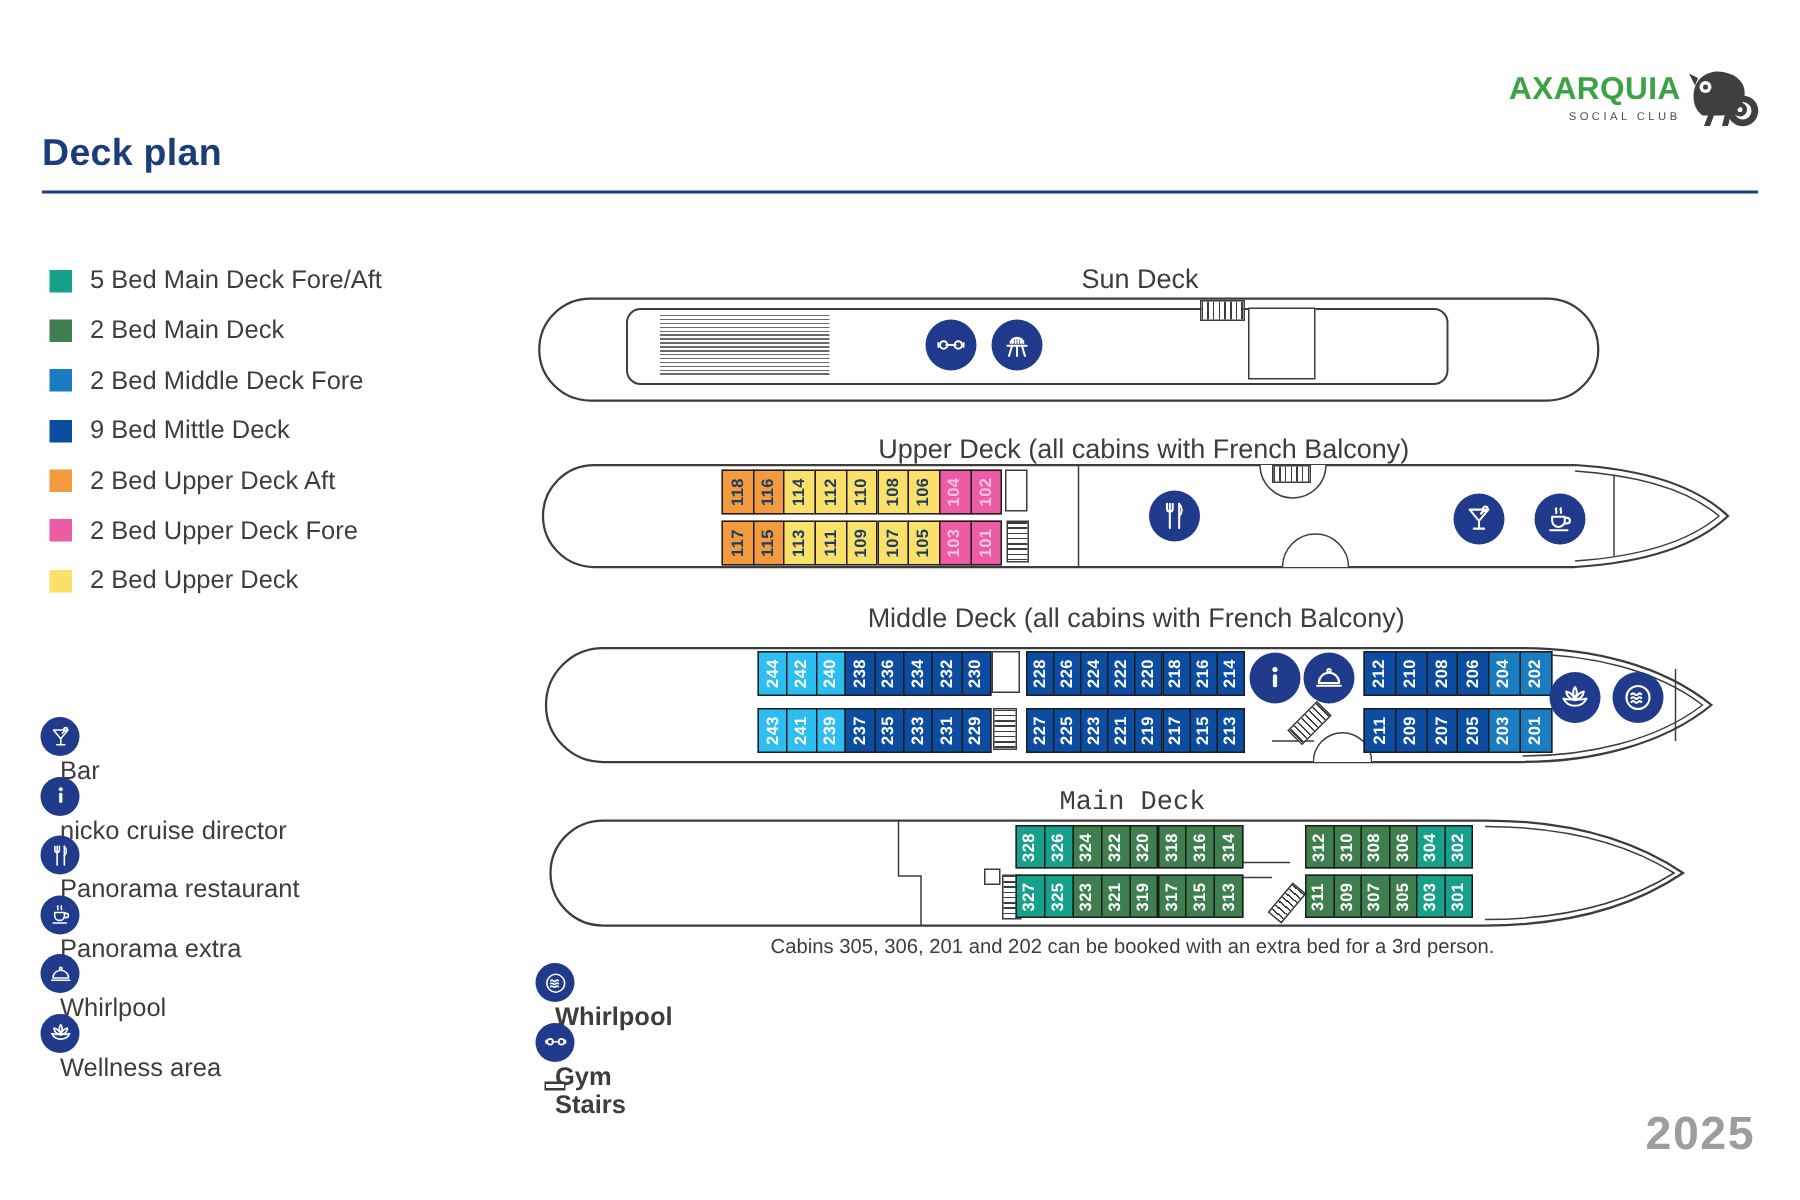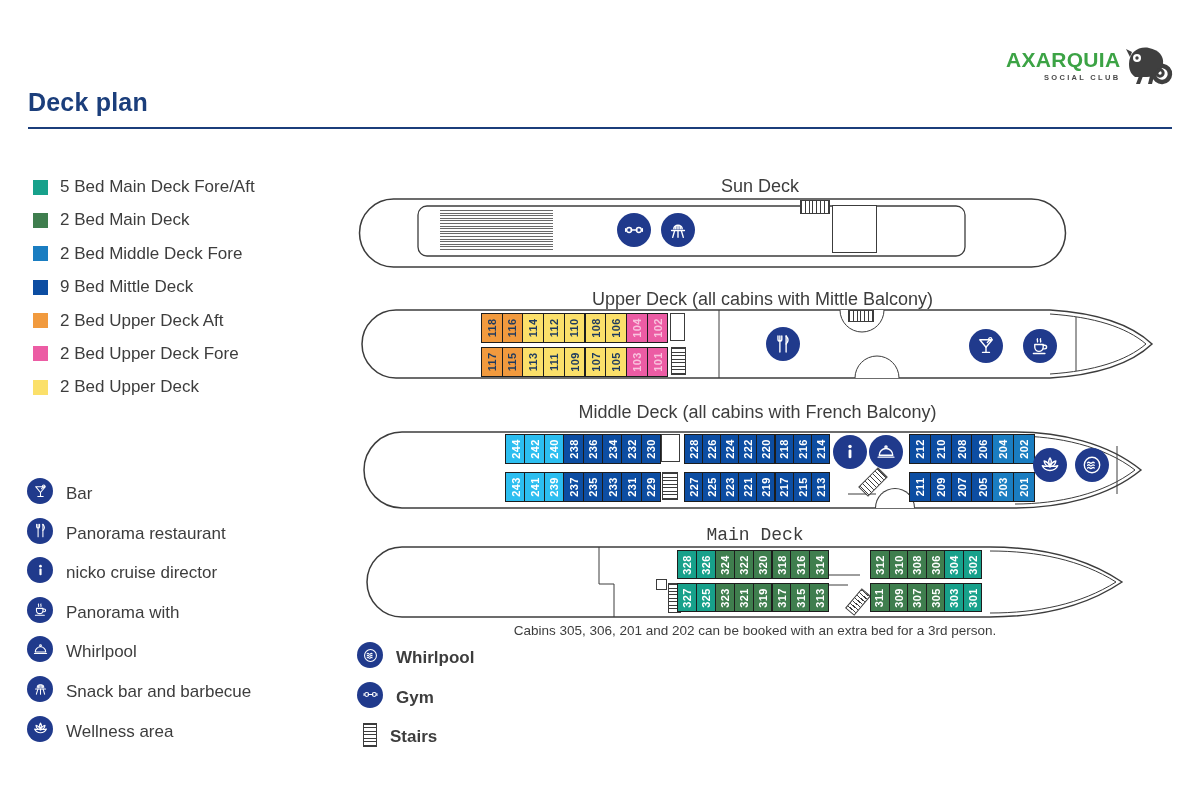--- a/index.html
+++ b/index.html
@@ -4,29 +4,29 @@
 <style>
   html,body{margin:0;padding:0;background:#fff;}
   #page{position:relative;width:1200px;height:800px;background:#fff;overflow:hidden;
         font-family:"Liberation Sans",sans-serif;color:#3d3d3d;}
   
   #page-title{position:absolute;left:28px;top:88px;font-size:25px;font-weight:700;color:#1B3E7B;letter-spacing:.2px;}
   #title-rule{position:absolute;left:28px;top:127px;width:1144px;height:2px;background:#1B3E7B;}
   #logo{position:absolute;left:1006px;top:40px;display:flex;align-items:flex-start;}
   #logo .txt{display:flex;flex-direction:column;align-items:flex-end;margin-top:8px;}
   #logo .brand{font-size:21px;font-weight:800;color:#3CA345;letter-spacing:.3px;}
-  #logo .sub{font-size:7.5px;font-weight:700;color:#4a4a4a;letter-spacing:2.3px;margin-top:1px;}
+  #logo .sub{font-size:7.5px;font-weight:400;color:#4a4a4a;letter-spacing:2.3px;margin-top:1px;}
   
   #cabin-legend{position:absolute;left:33px;top:176px;}
   .leg-row{display:flex;align-items:center;height:22px;margin-bottom:11.4px;}
   .leg-swatch{width:15px;height:15px;margin-right:12px;flex:none;}
   .leg-label{font-size:17px;color:#3d3d3d;white-space:nowrap;}
   #facility-legend{position:absolute;left:27px;top:478px;}
   #facility-legend-2{position:absolute;left:357px;top:642px;font-weight:bold;}
-  .fac-row{display:flex;align-items:flex-end;height:26px;margin-bottom:13.6px;}
+  .fac-row{display:flex;align-items:flex-start;height:26px;margin-bottom:13.6px;flex-direction:column;}
   .fac-row .lbl{font-size:17px;margin-left:13px;white-space:nowrap;}
   .picon{border-radius:50%;background:#203A8C;display:flex;align-items:center;justify-content:center;flex:none;}
   
   .deck{position:absolute;}
   .deck svg.hull{position:absolute;left:0;top:0;overflow:visible;}
   .deck-title{position:absolute;font-size:18px;color:#3d3d3d;text-align:center;white-space:nowrap;}
   .cabin{position:absolute;box-sizing:border-box;border:1px solid #1d1d1d;display:flex;align-items:center;justify-content:center;overflow:hidden;}
   .cabin span{transform:rotate(-90deg);font-size:11px;font-weight:700;letter-spacing:.3px;white-space:nowrap;}
   .box{position:absolute;box-sizing:border-box;background:#fff;border:1px solid #3c3c3c;}
   .hatchH{position:absolute;box-sizing:border-box;border:1px solid #3c3c3c;
@@ -105,68 +105,57 @@
             <path d="M12 13.4V19M8.2 19h7.6"></path>
             <circle cx="16.6" cy="4.6" r="1.7"></circle>
             <path d="M15 6.4l-1.6 1.8"></path>
           </svg>
         </div>
         <span class="lbl">Bar</span>
       </div>
       <div class="fac-row">
         <div class="picon" style="height: 26px; width: 26px;">
           <svg width="17" height="17" viewBox="0 0 24 24" fill="none" stroke="#fff" stroke-width="1.5" stroke-linecap="round" stroke-linejoin="round">
+            <circle cx="12" cy="5.9" r="1.9" fill="#fff" stroke="none"></circle>
+            <rect x="10.45" y="9.2" width="3.1" height="9.6" rx="1.4" fill="#fff" stroke="none"></rect>
+          </svg>
+        </div>
+        <span class="lbl">nicko cruise director</span>
+      </div>
+      <div class="fac-row">
+        <div class="picon" style="height: 26px; width: 26px;">
+          <svg width="17" height="17" viewBox="0 0 24 24" fill="none" stroke="#fff" stroke-width="1.5" stroke-linecap="round" stroke-linejoin="round">
             <path d="M8.6 3.2v5M6.5 3.2v3.6a2.1 2.1 0 0 0 4.2 0V3.2"></path>
             <path d="M8.6 9.5V20.8"></path>
             <path d="M15.4 3.2v17.6"></path>
             <path d="M15.4 3.2c2.5 2.7 2.5 6.2 0 8.8"></path>
           </svg>
         </div>
         <span class="lbl">Panorama restaurant</span>
       </div>
       <div class="fac-row">
         <div class="picon" style="height: 26px; width: 26px;">
           <svg width="17" height="17" viewBox="0 0 24 24" fill="none" stroke="#fff" stroke-width="1.5" stroke-linecap="round" stroke-linejoin="round">
-            <circle cx="12" cy="5.9" r="1.9" fill="#fff" stroke="none"></circle>
-            <rect x="10.45" y="9.2" width="3.1" height="9.6" rx="1.4" fill="#fff" stroke="none"></rect>
-          </svg>
-        </div>
-        <span class="lbl">nicko cruise director</span>
-      </div>
-      <div class="fac-row">
-        <div class="picon" style="height: 26px; width: 26px;">
-          <svg width="17" height="17" viewBox="0 0 24 24" fill="none" stroke="#fff" stroke-width="1.5" stroke-linecap="round" stroke-linejoin="round">
             <path d="M6.3 10.4h9.2v3a4.6 4.6 0 0 1-4.6 4.4 4.6 4.6 0 0 1-4.6-4.4z"></path>
             <path d="M15.5 11.2h1.7a2 2 0 0 1 0 4h-1.9"></path>
             <path d="M4.8 20.2h12.6"></path>
             <path d="M9.2 4.2c-.9 1.3.9 2 0 3.4M12.6 4.2c-.9 1.3.9 2 0 3.4"></path>
           </svg>
         </div>
-        <span class="lbl">Panorama with</span>
+        <span class="lbl">Panorama extra</span>
       </div>
       <div class="fac-row">
         <div class="picon" style="height: 26px; width: 26px;">
           <svg width="17" height="17" viewBox="0 0 24 24" fill="none" stroke="#fff" stroke-width="1.5" stroke-linecap="round" stroke-linejoin="round">
             <path d="M4.6 15.6a7.4 7.4 0 0 1 14.8 0z"></path>
             <circle cx="12" cy="6.6" r="1.2"></circle>
             <path d="M3.4 17.6h17.2"></path>
           </svg>
         </div>
         <span class="lbl">Whirlpool</span>
-      </div>
-      <div class="fac-row">
-        <div class="picon" style="height: 26px; width: 26px;">
-          <svg width="17" height="17" viewBox="0 0 24 24" fill="none" stroke="#fff" stroke-width="1.5" stroke-linecap="round" stroke-linejoin="round">
-            <path d="M7.4 10.6a4.6 3.8 0 0 1 9.2 0"></path>
-            <path d="M9 8v2.6M11 7.2v3.4M13 7.2v3.4M15 8v2.6"></path>
-            <path d="M5 12.6h14"></path>
-            <path d="M8.4 12.6 6.2 20M15.6 12.6l2.2 7.4M12 12.6V20"></path>
-          </svg>
-        </div>
-        <span class="lbl">Snack bar and barbecue</span>
       </div>
       <div class="fac-row">
         <div class="picon" style="height: 26px; width: 26px;">
           <svg width="17" height="17" viewBox="0 0 24 24" fill="none" stroke="#fff" stroke-width="1.5" stroke-linecap="round" stroke-linejoin="round">
             <path d="M12 4.4c-1.7 2.3-1.7 5.4 0 7.8 1.7-2.4 1.7-5.5 0-7.8z"></path>
             <path d="M5.6 7.6c.3 3 2.3 5.5 6.2 6.4-.7-3.3-2.9-5.6-6.2-6.4z"></path>
             <path d="M18.4 7.6c-.3 3-2.3 5.5-6.2 6.4.7-3.3 2.9-5.6 6.2-6.4z"></path>
             <path d="M3.6 12.8c1.7 3.6 4.9 5.2 8.4 5.2s6.7-1.6 8.4-5.2c-2.9.9-5.7.9-8.4.1-2.7.8-5.5.8-8.4-.1z"></path>
           </svg>
         </div>
@@ -196,21 +185,21 @@
         </div>
         <span class="lbl">Gym</span>
       </div>
       <div class="fac-row">
         <div class="hatchH" style="position: relative; width: 14px; height: 24px; margin-left: 6px;"></div>
         <span class="lbl">Stairs</span>
       </div>
     </div>
 
   <div class="deck-title" style="left:620px;top:176px;width:280px;">Sun Deck</div>
-  <div class="deck-title" style="left:510px;top:289px;width:505px;">Upper Deck (all cabins with Mittle Balcony)</div>
+  <div class="deck-title" style="left:510px;top:289px;width:505px;">Upper Deck (all cabins with French Balcony)</div>
   <div class="deck-title" style="left:500px;top:402px;width:515px;">Middle Deck (all cabins with French Balcony)</div>
   <div class="deck-title" style="left:615px;top:525px;width:280px;font-family:Liberation Mono, monospace;">Main Deck</div>
 
   <div class="deck" id="deck-sun" style="left:358px;top:197px;width:710px;height:72px;">
     <svg class="hull" width="710" height="72" viewBox="0 0 710 72">
       <rect x="1.5" y="2" width="706" height="68" rx="34" fill="#fff" stroke="#3c3c3c" stroke-width="1.5"></rect>
       <rect x="60" y="9" width="547" height="50" rx="9" fill="#fff" stroke="#3c3c3c" stroke-width="1.3"></rect>
     </svg>
     <div class="loungers" style="left:82px;top:13px;width:113px;height:40px;"></div>
     <div class="hatchV" style="left:442px;top:3px;width:30px;height:14px;"></div>
@@ -587,14 +576,15 @@
       </div>
       <div class="cabin" style="left: 584px; top: 40px; width: 19.5px; height: 29px; background: rgb(23, 161, 139);">
         <span style="color: rgb(255, 255, 255);">303</span>
       </div>
       <div class="cabin" style="left: 602.5px; top: 40px; width: 19.5px; height: 29px; background: rgb(23, 161, 139);">
         <span style="color: rgb(255, 255, 255);">301</span>
       </div>
     </div>
 
   <div id="note">Cabins 305, 306, 201 and 202 can be booked with an extra bed for a 3rd person.</div>
+  <div id="year">2025</div>
 
 </div>
 
 </body></html>

